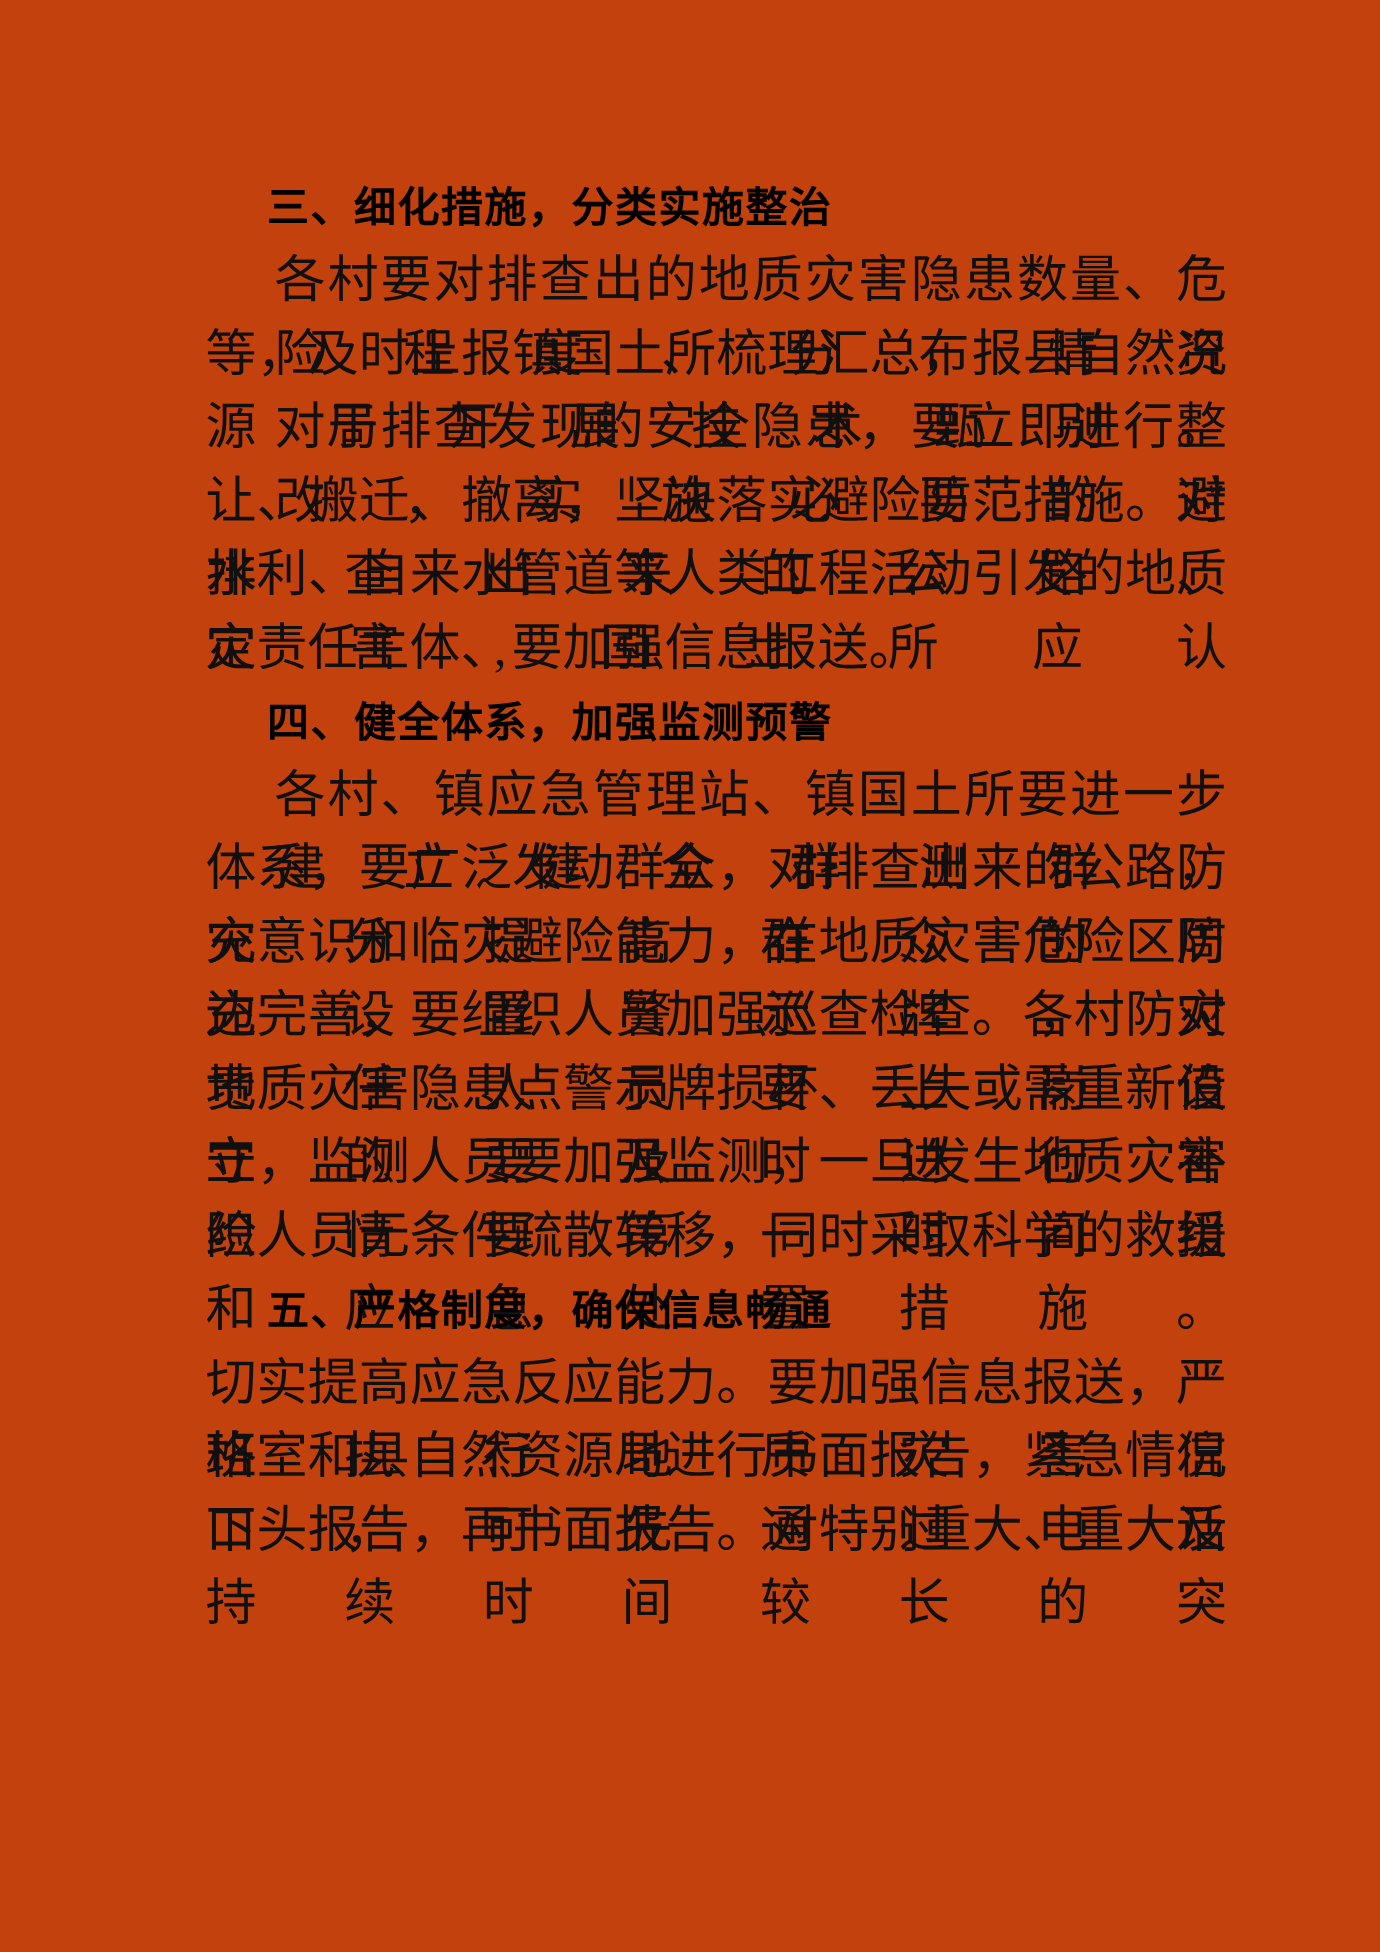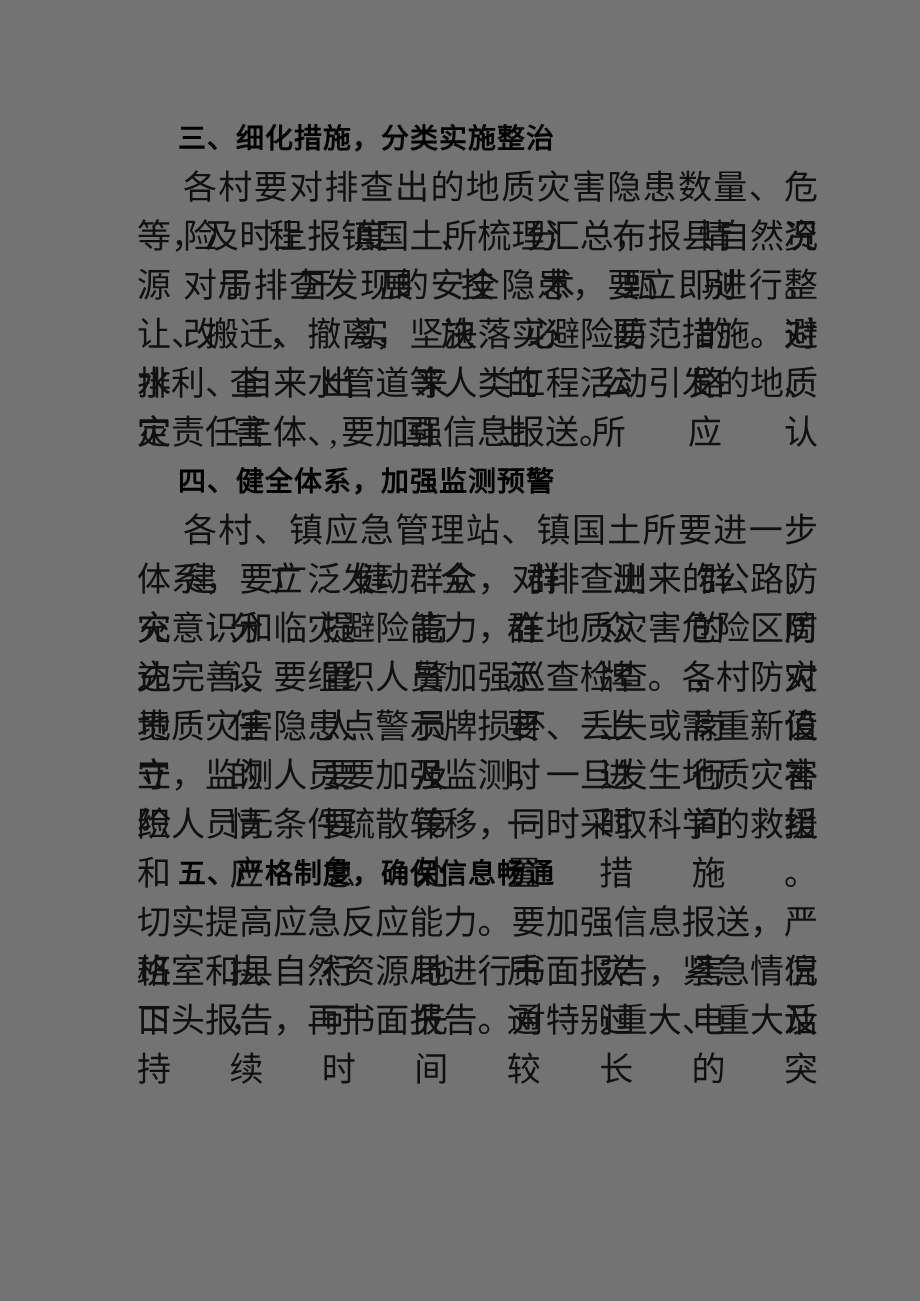--- a/index.html
+++ b/index.html
@@ -9,21 +9,21 @@
   }
   body {
     width: 920px;
     height: 1301px;
     position: relative;
     overflow: hidden;
   }
   #page {
     position: absolute;
     inset: 0;
-    background: #737373;
+    background: #c2410c;
   }
   #document-body {
     position: absolute;
     left: 137px;
     top: 114px;
     width: 681px;
   }
   .line, .heading {
     height: 49px;
     line-height: 49px;

